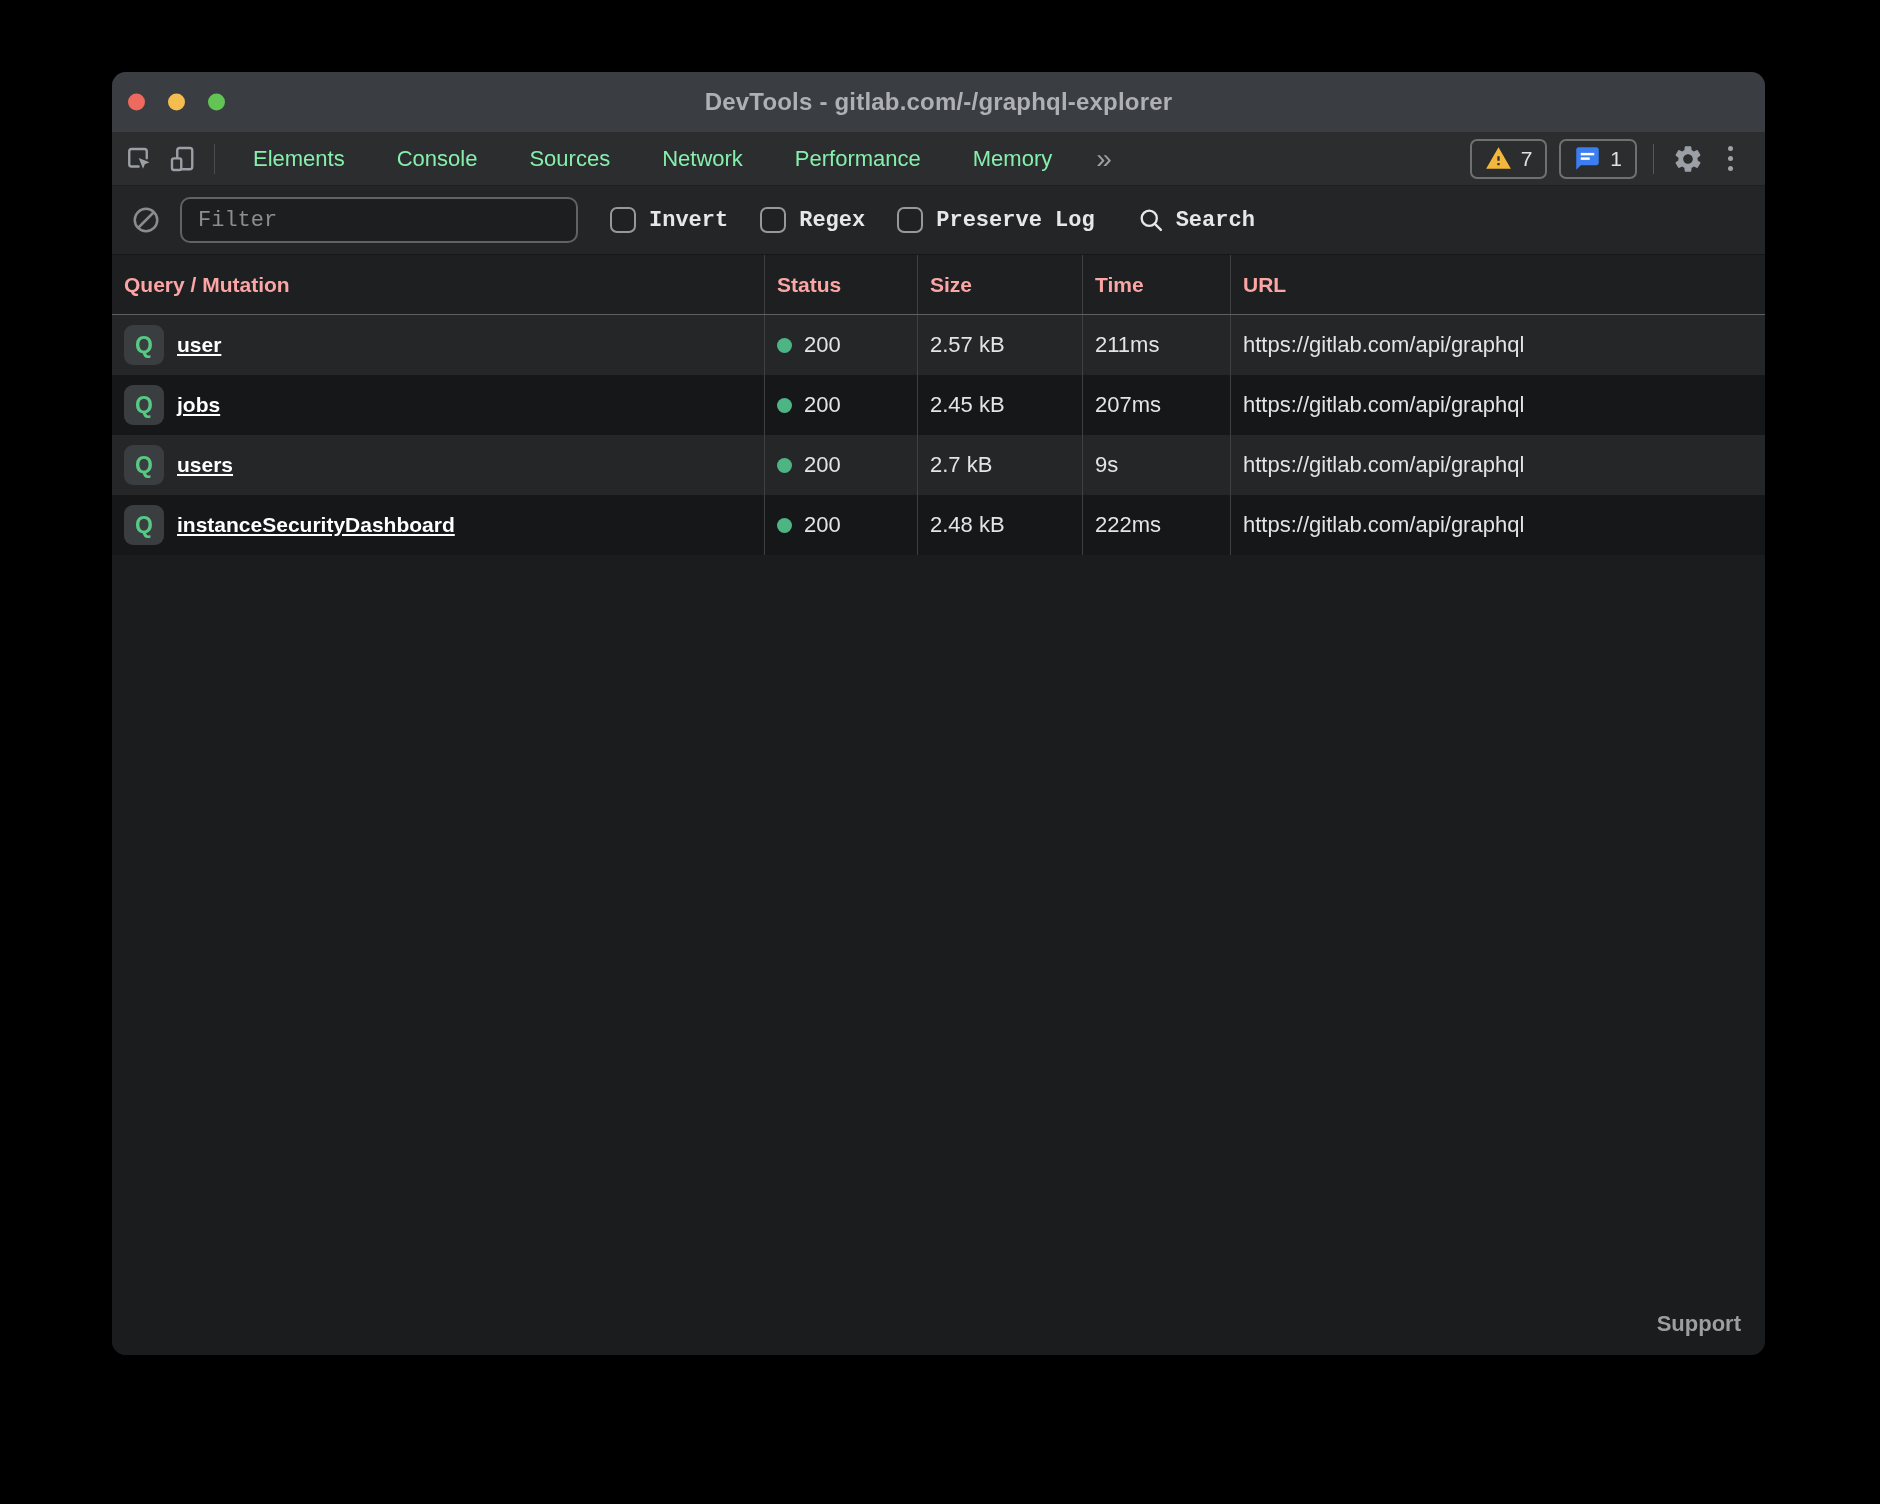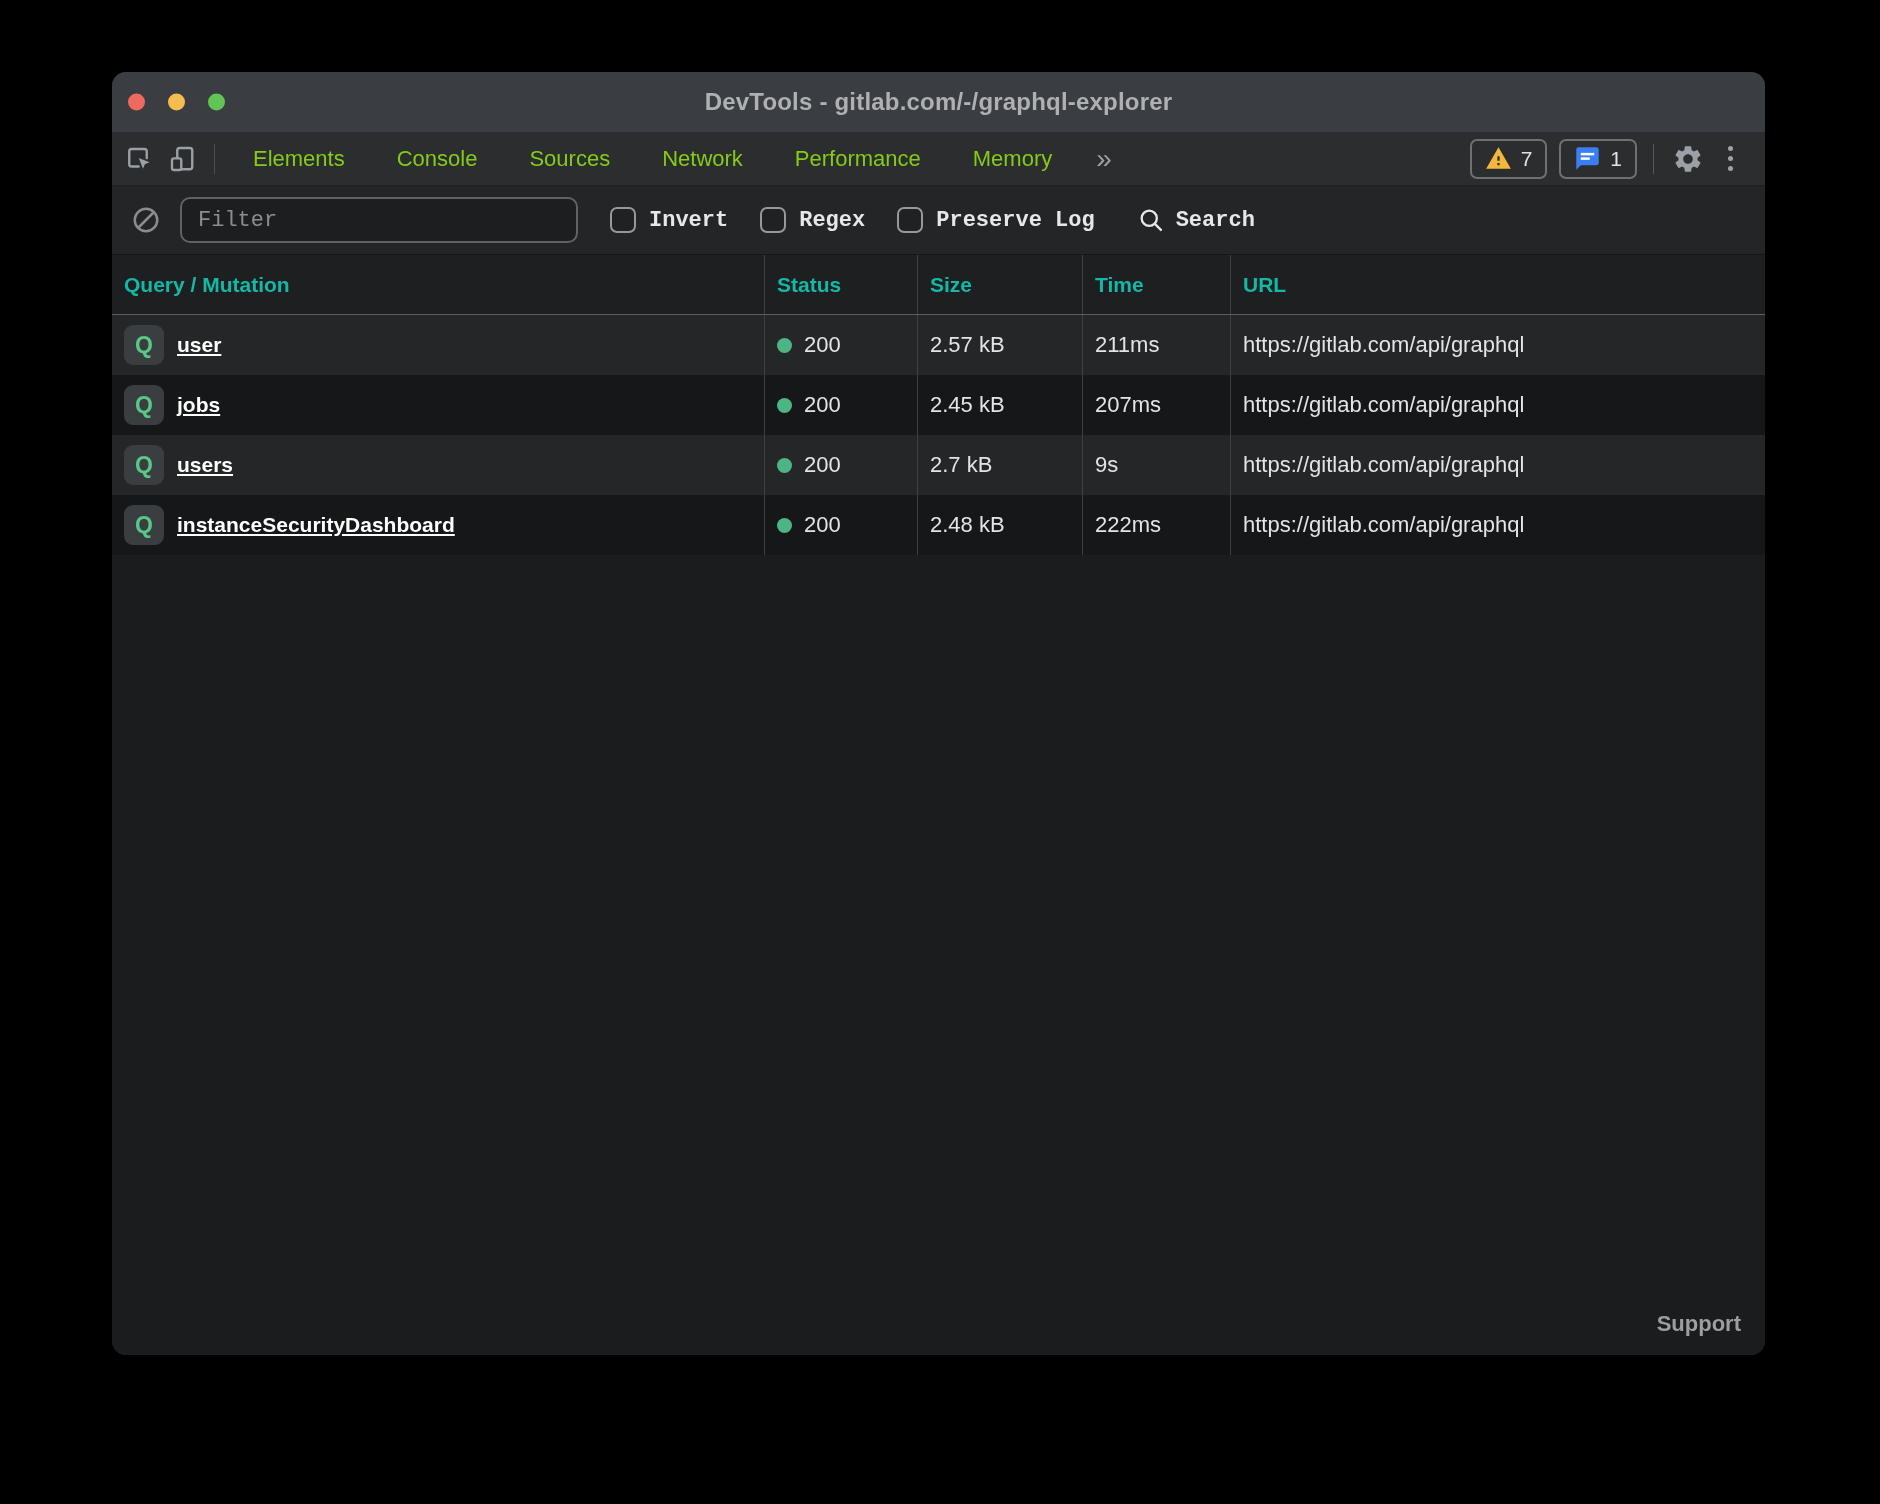--- a/index.html
+++ b/index.html
@@ -19,21 +19,21 @@
   .titlebar .wtitle { color:#aeb0b3; font-size:24px; font-weight:bold; letter-spacing:.2px; }
 
   
   .tabbar { height:54px; flex:0 0 54px; background:#2b2d2e; display:flex;
             align-items:stretch; border-bottom:1px solid #1e1f20; }
   .icon-btn { width:36px; align-self:center; height:36px; display:flex;
               align-items:center; justify-content:center; margin-left:8px; }
   .vsep { width:1px; height:30px; background:#4a4c4e; align-self:center; margin:0 12px 0 14px; }
   .tabs { display:flex; align-items:stretch; }
   .tab { display:flex; align-items:center; padding:0 26px; font-size:22px;
-         color:#84cc16; white-space:nowrap; }
+         color:#86efac; white-space:nowrap; }
   .tab.active { background:#000; color:#fff; }
   .overflow { align-self:center; color:#9aa0a6; font-size:28px; margin:0 18px; line-height:1; }
   .right-controls { margin-left:auto; display:flex; align-items:center; gap:12px;
                     padding-right:22px; }
   .badge-btn { display:flex; align-items:center; gap:9px; height:40px; padding:0 13px;
                border:2px solid #6e7072; border-radius:7px; }
   .badge-count { color:#dfe1e2; font-size:21px; }
   .ctrl-sep { width:1px; height:30px; background:#56585a; margin:0 4px; }
   .kebab { display:flex; flex-direction:column; gap:5px; padding:6px 10px; }
   .kebab i { width:5px; height:5px; border-radius:50%; background:#a0a3a6; }
@@ -54,21 +54,21 @@
   .cb-label, .search-label { color:#e6e7e8; font-size:22px; font-weight:600; }
   .search-group { display:flex; align-items:center; gap:11px; margin-left:42px; }
 
   
   .trow { display:grid; grid-template-columns:653px 153px 165px 148px 1fr;
           height:60px; flex:0 0 60px; }
   .cell { display:flex; align-items:center; padding-left:12px; overflow:hidden;
           white-space:nowrap; color:#e3e4e5; font-size:22px; }
   .trow .cell:not(:last-child) { border-right:1px solid #3e4043; }
   .thead { background:#1d1f21; border-bottom:1px solid #5d6062; }
-  .thead .cell { color:#14b8a6; font-weight:bold; font-size:21px; }
+  .thead .cell { color:#fca5a5; font-weight:bold; font-size:21px; }
   .tbody .trow.odd  { background:#252627; }
   .tbody .trow.even { background:#161718; }
   .qbadge { width:40px; height:40px; flex:0 0 40px; border-radius:9px; background:#3b3e40;
             color:#58c985; font-size:23px; font-weight:bold; display:flex;
             align-items:center; justify-content:center; margin-right:13px; }
   .rname { color:#fff; font-weight:bold; font-size:21px;text-decoration:underline; }
   .dot { width:15px; height:15px; border-radius:50%; background:#4db583;
          margin-right:12px; flex:0 0 15px; }
 
   

